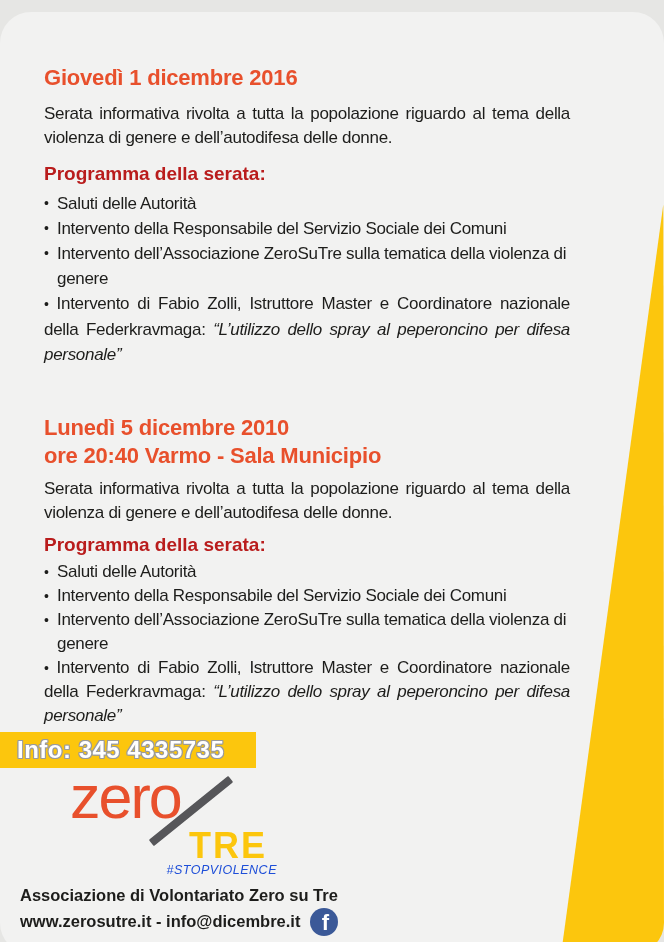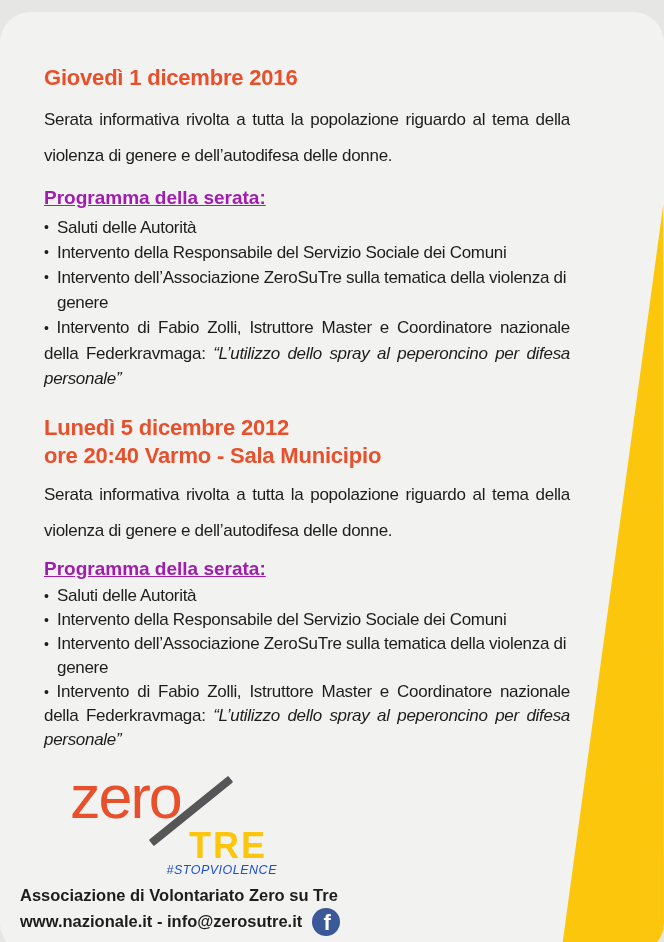--- a/index.html
+++ b/index.html
@@ -31,33 +31,32 @@
     color: #e8502c;
     font-weight: bold;
     font-size: 22px;
     line-height: 28px;
     letter-spacing: -0.2px;
   }
 
   .intro {
     margin-top: 10px;
     font-size: 17px;
-    line-height: 36px;
+    line-height: 24px;
     letter-spacing: -0.3px;
     text-align: justify;
   }
   .s2 .intro { margin-top: 7px; }
 
   .program-title {
     margin-top: 12px;
     font-size: 19px;
     font-weight: bold;
-    color: #a21caf;
+    color: #b91c1c;
     line-height: 23px;
-    text-decoration: underline;
   }
   .s2 .program-title { margin-top: 8px; }
 
   .bullets { margin-top: 6px; }
   .s2 .bullets { margin-top: 4px; }
 
   .bullet-row {
     display: flex;
     font-size: 17px;
     line-height: 25px;
@@ -177,21 +176,21 @@
         <span class="bullet-text">Intervento dell’Associazione ZeroSuTre sulla tematica della violenza di genere</span>
       </div>
       <p class="speaker">
         <span class="dot-inline">•</span><span>Intervento di Fabio Zolli, Istruttore Master e Coordinatore nazionale della Federkravmaga: </span><span class="it">“L’utilizzo dello spray al peperoncino per difesa personale”</span>
       </p>
     </div>
   </div>
 
   <div class="section s2">
     <div class="event-title">
-      <div>Lunedì 5 dicembre 2012</div>
+      <div>Lunedì 5 dicembre 2010</div>
       <div>ore 20:40 Varmo - Sala Municipio</div>
     </div>
     <div class="intro">Serata informativa rivolta a tutta la popolazione riguardo al tema della violenza di genere e dell’autodifesa delle donne.</div>
     <div class="program-title">Programma della serata:</div>
     <div class="bullets">
       <div class="bullet-row">
         <span class="dot">•</span>
         <span class="bullet-text">Saluti delle Autorità</span>
       </div>
       <div class="bullet-row">
@@ -201,31 +200,34 @@
       <div class="bullet-row">
         <span class="dot">•</span>
         <span class="bullet-text">Intervento dell’Associazione ZeroSuTre sulla tematica della violenza di genere</span>
       </div>
       <p class="speaker">
         <span class="dot-inline">•</span><span>Intervento di Fabio Zolli, Istruttore Master e Coordinatore nazionale della Federkravmaga: </span><span class="it">“L’utilizzo dello spray al peperoncino per difesa personale”</span>
       </p>
     </div>
   </div>
 
+  <div class="info-banner">
+    <span class="info-banner-label">Info: 345 4335735</span>
+  </div>
 
   <div class="logo">
     <span class="logo-zero">zero</span>
     <div class="logo-slash"></div>
     <span class="logo-tre">TRE</span>
     <span class="logo-hashtag">#STOPVIOLENCE</span>
   </div>
 
   <div class="footer">
     <div>Associazione di Volontariato Zero su Tre</div>
     <div class="footer-row">
-      <span>www.nazionale.it - info@zerosutre.it</span>
+      <span>www.zerosutre.it - info@dicembre.it</span>
       <span class="fb">
         <span class="fb-f">f</span>
       </span>
     </div>
   </div>
 
 </div>
 
 </body></html>

